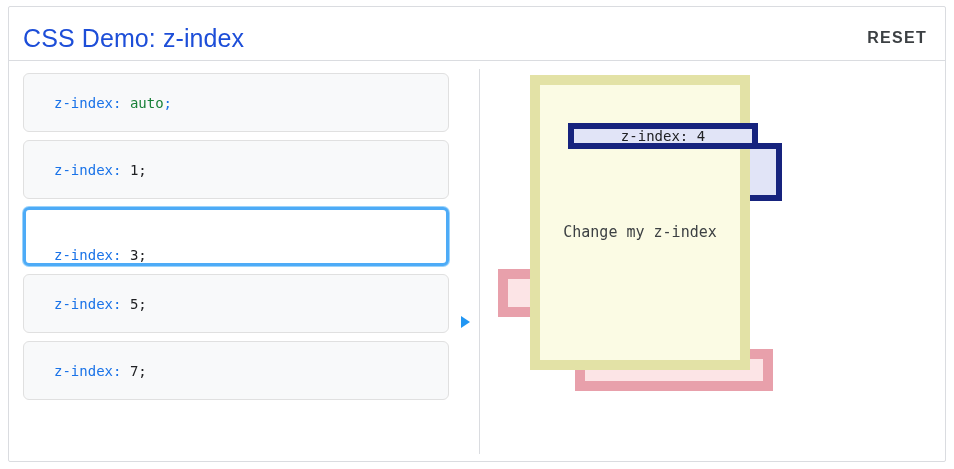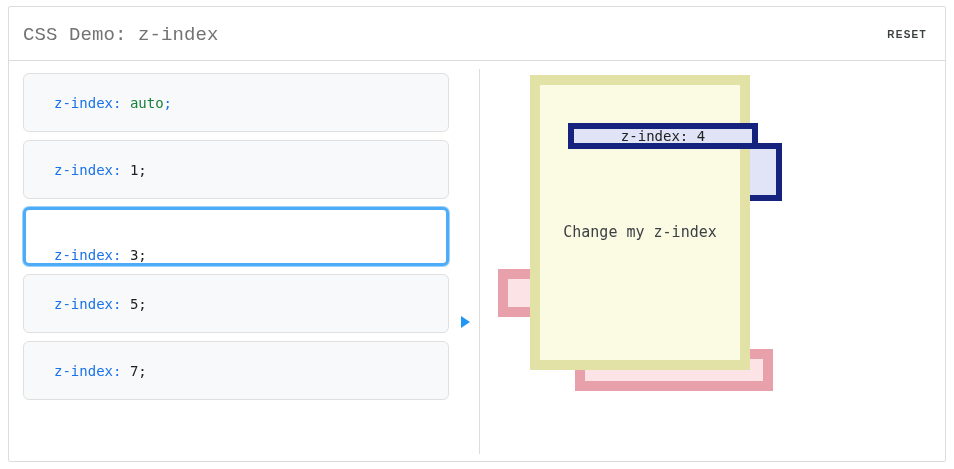--- a/index.html
+++ b/index.html
@@ -28,30 +28,30 @@
   .header {
     position: relative;
     height: 54px;
     border-bottom: 1px solid #dadce0;
     box-sizing: border-box;
   }
   .header-title {
     position: absolute;
     left: 14px;
     top: 17px;
-    font-size: 19px;
-    color: #737373;
+    font-size: 25px;
+    color: #1d4ed8;
     letter-spacing: 0.1px;
-    font-family: Liberation Mono, monospace;
+    font-family: Liberation Sans, sans-serif;
   }
   .reset-button {
     position: absolute;
     right: 12px;
     top: 18px;
-    font-size: 10px;
+    font-size: 16px;
     font-weight: bold;
     letter-spacing: 1.3px;
     color: #3c4043;
     background: transparent;
     border: none;
     padding: 4px 6px;
     cursor: pointer;
     font-family: "Liberation Sans", sans-serif;
   }
   

